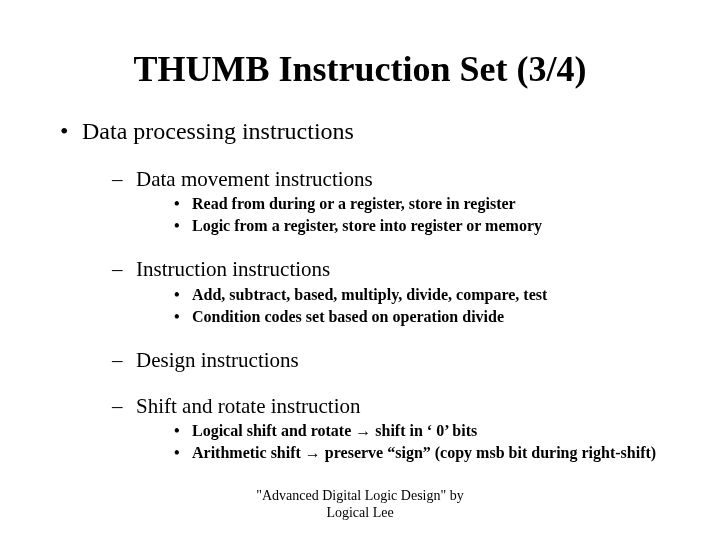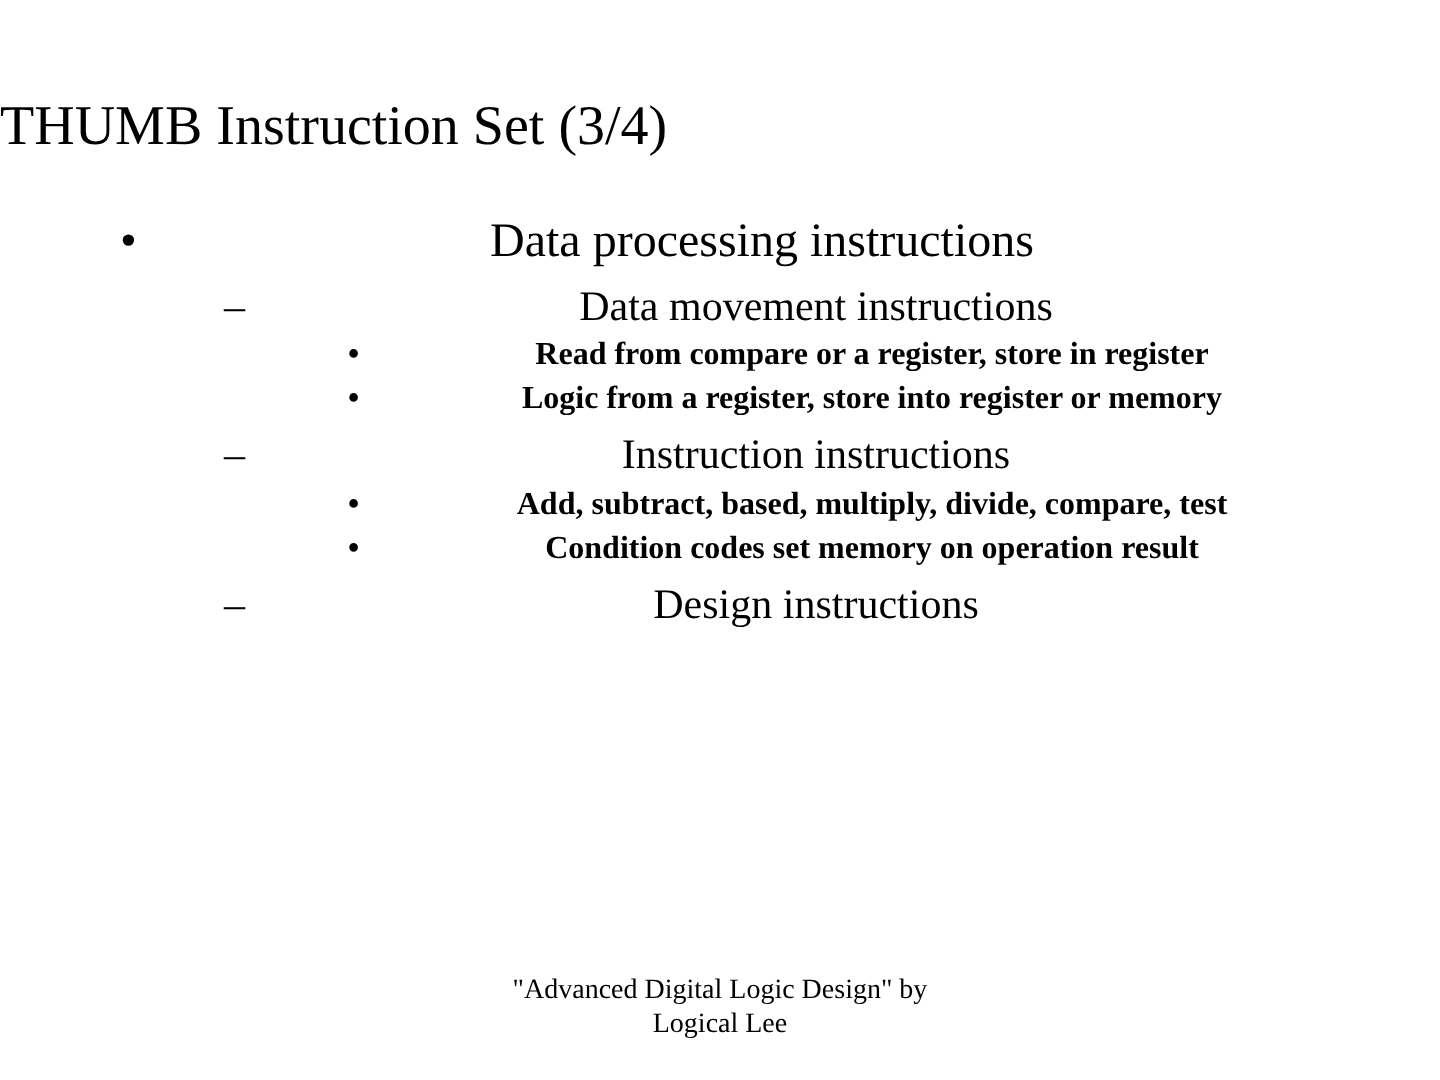--- a/index.html
+++ b/index.html
@@ -11,50 +11,49 @@
     font-family: "Times New Roman", Times, serif;
     color: #000000;
   }
   .slide {
     width: 720px;
     height: 540px;
     position: relative;
     box-sizing: border-box;
   }
   .title {
-    font-size: 28px;
-    text-align: left;
+    font-size: 36px;
+    text-align: center;
     padding-top: 48px;
     padding-bottom: 20px;
-    font-weight: normal;
+    font-weight: bold;
   }
   .body {
     padding-left: 60px;
     padding-right: 40px;
-    text-align: center;
   }
   ul { margin: 0; padding: 0; list-style: none; }
   li { line-height: 1.25; }
 
   .lvl1 > li {
     font-size: 24px;
     margin-top: 6px;
     padding-left: 22px;
     position: relative;
   }
   .lvl1 > li::before {
     content: "•";
     position: absolute;
     left: 0;
     top: 0;
   }
 
   .lvl2 > li {
     font-size: 21px;
-    margin-top: 4px;
+    margin-top: 20px;
     padding-left: 24px;
     position: relative;
   }
   .lvl2 > li::before {
     content: "–";
     position: absolute;
     left: 0;
     top: 0;
   }
 
@@ -95,40 +94,49 @@
     <ul class="lvl1">
       <li>
         <span>Data processing instructions</span>
         <div class="lvl2-wrap">
           <ul class="lvl2">
 
             <li>
               <span>Data movement instructions</span>
               <div class="lvl3-wrap">
                 <ul class="lvl3">
-                  <li>Read from compare or a register, store in register</li>
+                  <li>Read from during or a register, store in register</li>
                   <li>Logic from a register, store into register or memory</li>
                 </ul>
               </div>
             </li>
 
             <li>
               <span>Instruction instructions</span>
               <div class="lvl3-wrap">
                 <ul class="lvl3">
                   <li>Add, subtract, based, multiply, divide, compare, test</li>
-                  <li>Condition codes set memory on operation result</li>
+                  <li>Condition codes set based on operation divide</li>
                 </ul>
               </div>
             </li>
 
             <li>
               <span>Design instructions</span>
             </li>
 
+            <li>
+              <span>Shift and rotate instruction</span>
+              <div class="lvl3-wrap">
+                <ul class="lvl3">
+                  <li>Logical shift and rotate → shift in ‘ 0’ bits</li>
+                  <li>Arithmetic shift → preserve “sign” (copy msb bit during right-shift)</li>
+                </ul>
+              </div>
+            </li>
 
           </ul>
         </div>
       </li>
     </ul>
   </div>
 
   <div class="footer">
     <div>"Advanced Digital Logic Design" by</div>
     <div>Logical Lee</div>

